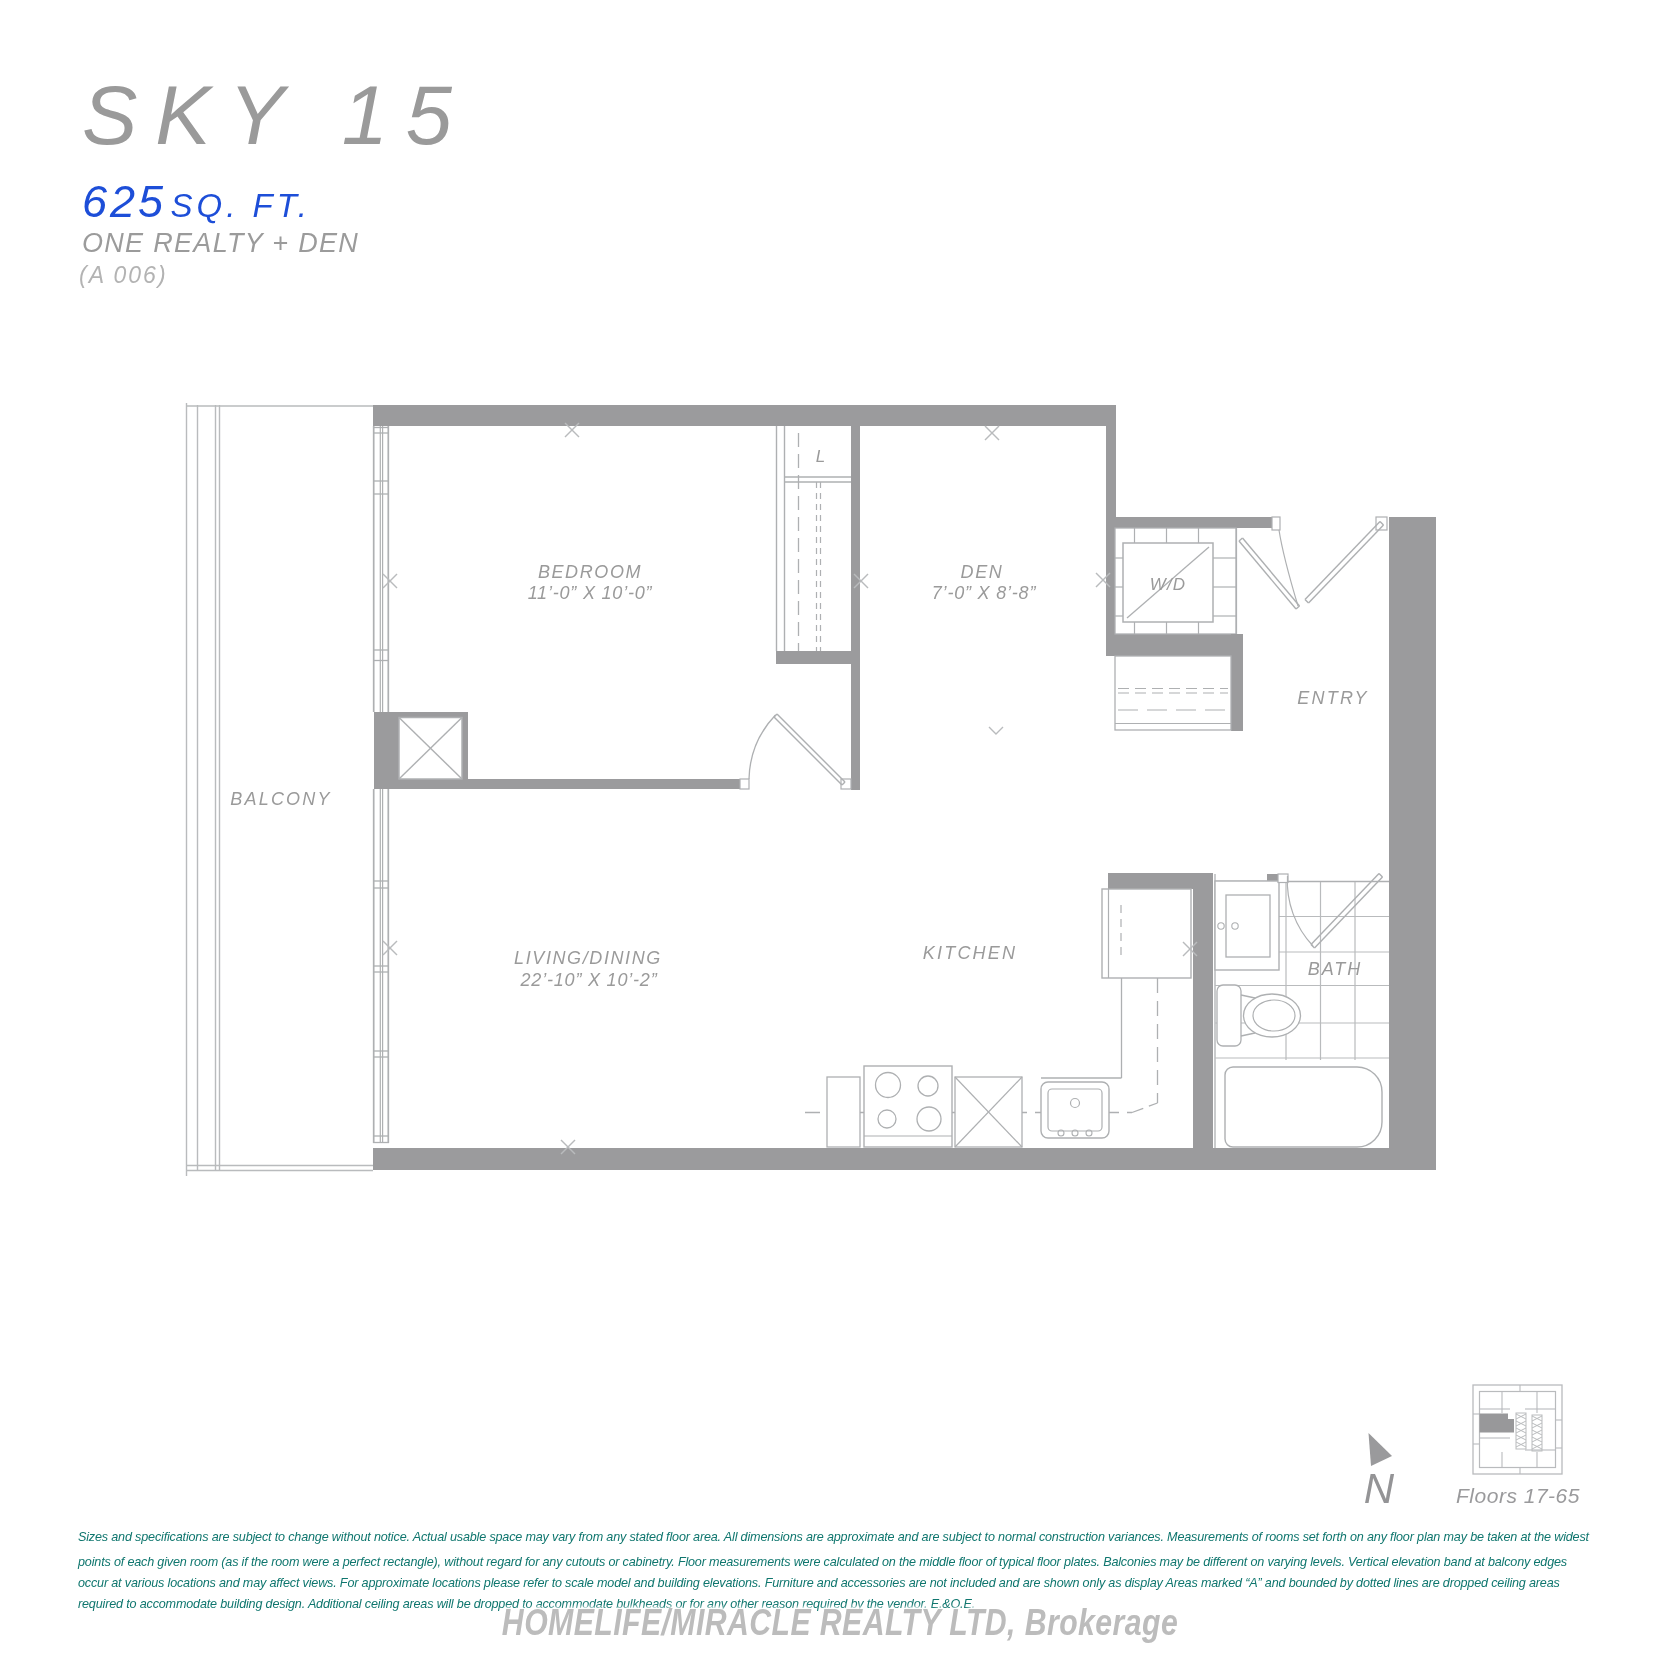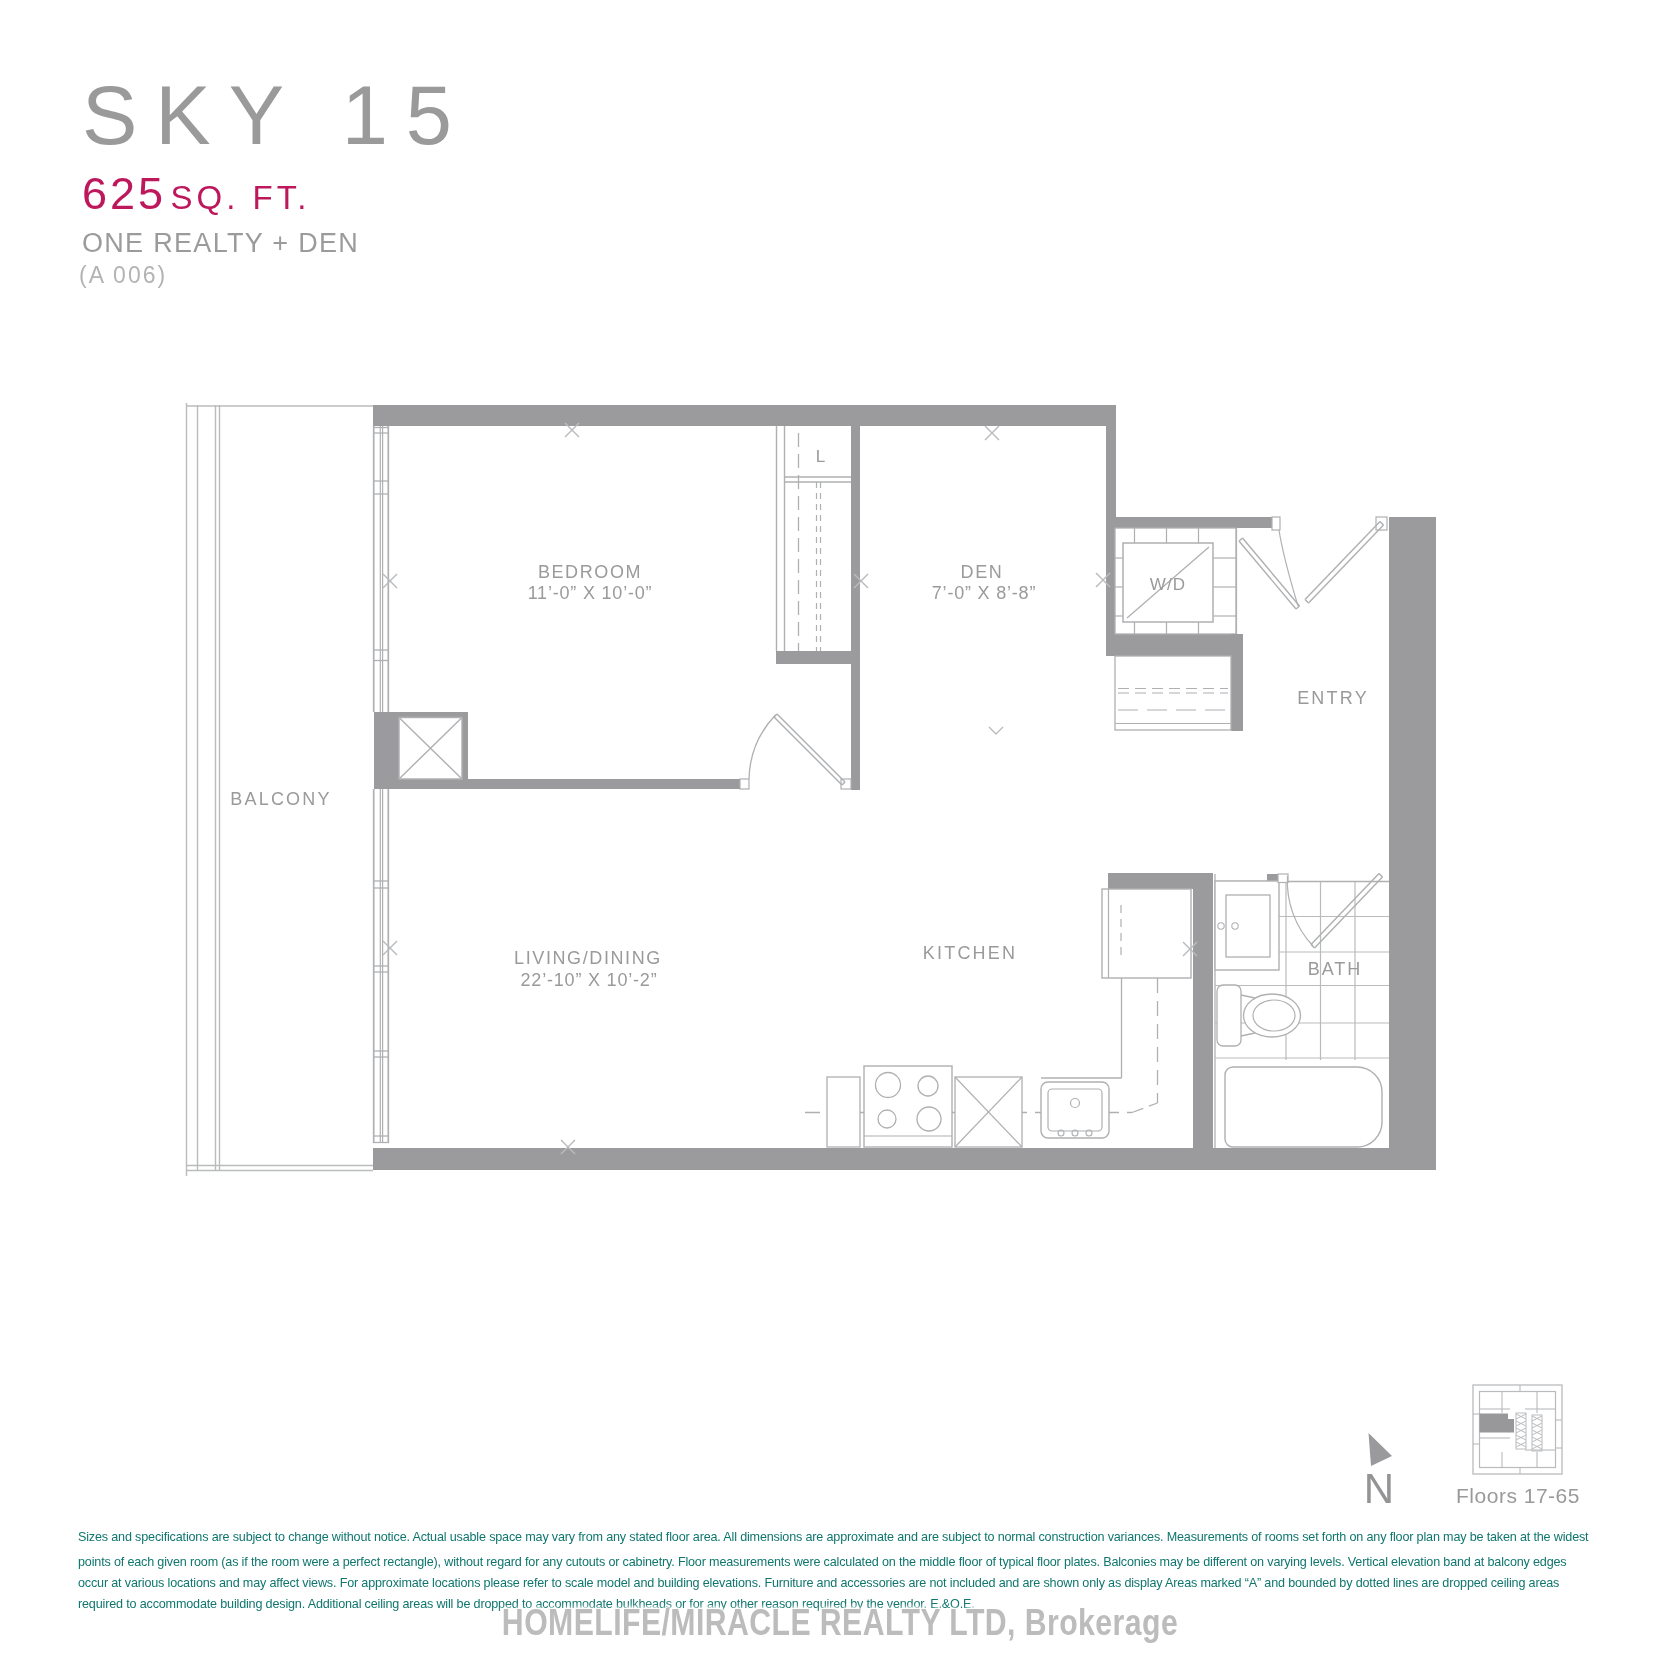--- a/index.html
+++ b/index.html
@@ -1,19 +1,19 @@
 <!DOCTYPE html>
 <html><head>
 <meta charset="utf-8">
 <style>
   html,body{margin:0;padding:0;background:#ffffff;}
   .page{position:relative;width:1680px;height:1680px;background:#ffffff;overflow:hidden;
-        font-family:"Liberation Sans", sans-serif;}
+        font-family:"Liberation Sans", sans-serif;font-style:italic;}
   .t1{position:absolute;left:82px;top:68px;font-size:83px;color:#9a9a9a;letter-spacing:18px;font-weight:400;}
-  .t2{position:absolute;left:82px;top:168px;color:#be185d;}
+  .t2{position:absolute;left:82px;top:176px;color:#1d4ed8;}
   .t2 .big{font-size:45px;letter-spacing:3px;}
   .t2 .small{font-size:33px;letter-spacing:4px;}
   .t3{position:absolute;left:82px;top:228px;font-size:27px;color:#9b9b9b;letter-spacing:1.3px;}
   .t4{position:absolute;left:79px;top:262px;font-size:23px;color:#b3b3b3;letter-spacing:2px;text-align:right;}
   .disc{position:absolute;left:78px;width:1520px;font-size:12.6px;color:#0f766e;letter-spacing:-0.17px;white-space:nowrap;}
   .wm{position:absolute;left:0;top:1602px;width:1680px;text-align:center;font-size:36px;font-weight:700;transform:scaleX(0.84);transform-origin:840px 0;
       color:#bcbcbc;letter-spacing:0.5px;
       text-shadow:0 0 4px #fff,0 0 4px #fff,0 0 6px #fff,0 0 8px #fff;}
   svg text{font-family:"Liberation Sans", sans-serif;}
 </style>

